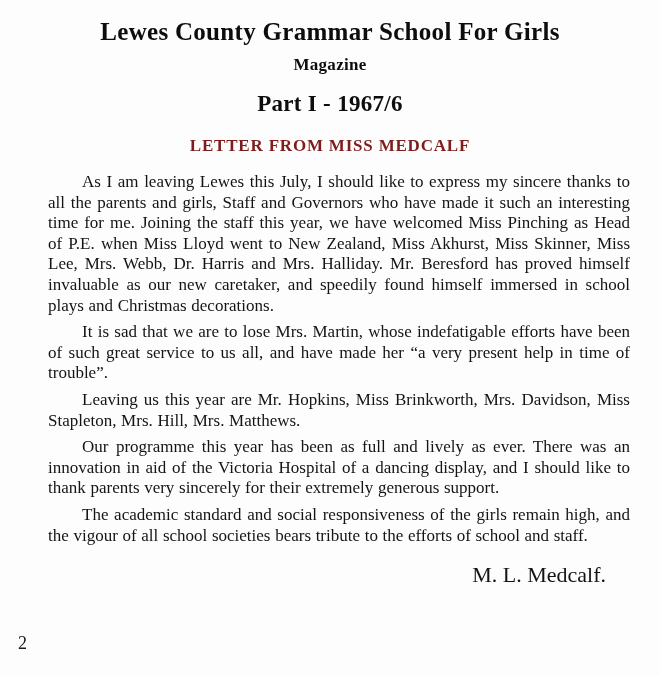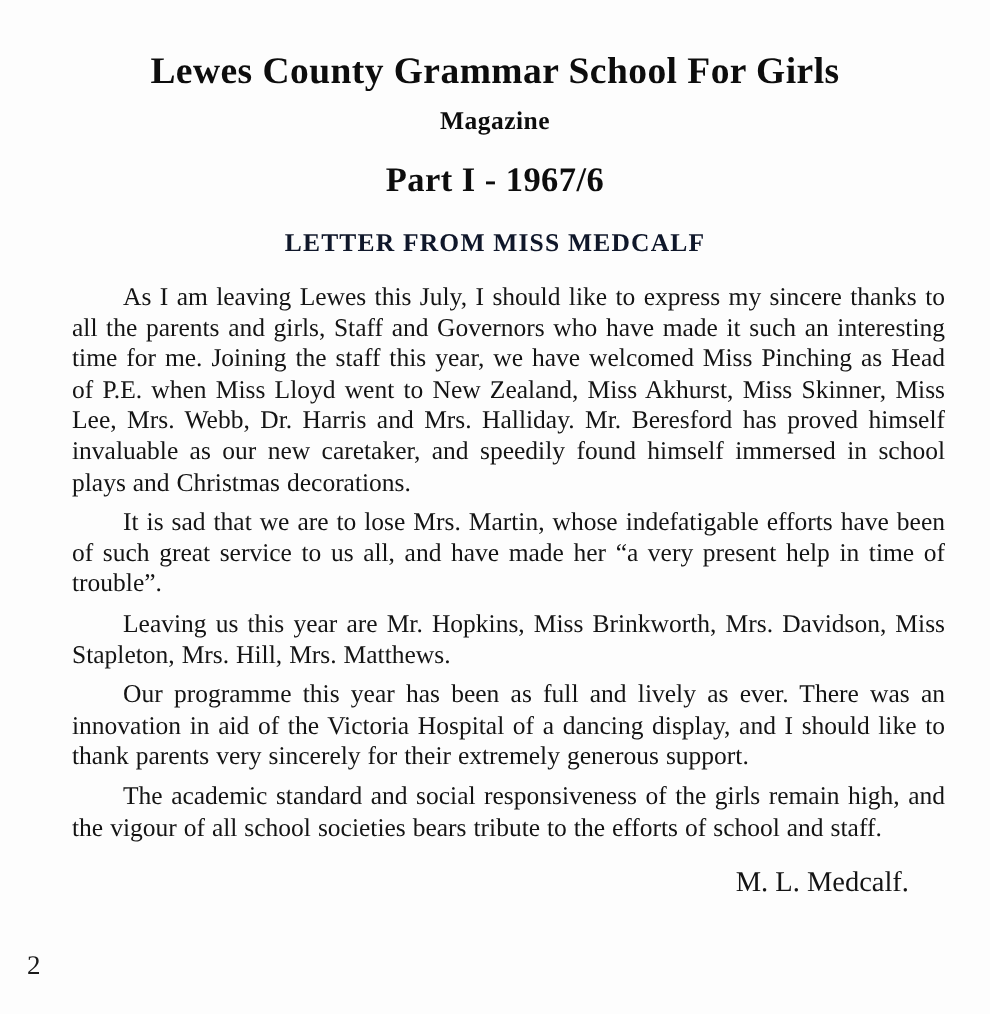--- a/index.html
+++ b/index.html
@@ -19,21 +19,21 @@
   .page {
     position: relative;
     width: 660px;
     height: 676px;
     box-sizing: border-box;
     background: #fdfdfd;
   }
 
   
   .masthead {
-    padding-top: 32px;
+    padding-top: 16px;
     text-align: center;
   }
   .masthead-line {
     font-weight: bold;
     letter-spacing: 0.3px;
     color: #0d0d0d;
   }
   .title-main {
     font-size: 25px;
     line-height: 32px;
@@ -48,21 +48,21 @@
     padding-top: 4px;
   }
 
   
   .article-heading {
     text-align: center;
     font-weight: bold;
     font-size: 17px;
     letter-spacing: 0.8px;
     margin-top: 14px;
-    color: #0f172a;
+    color: #7f1d1d;
   }
 
   
   .dateline {
     text-align: right;
     font-size: 17px;
     padding-right: 15px;
     margin-top: 8px;
   }
 
@@ -80,21 +80,21 @@
     word-spacing: 0.4px;
     hyphens: none;
   }
   .letter-body p:first-child {
     margin-top: 2px;
   }
 
   
   .signature {
     text-align: right;
-    font-size: 19px;
+    font-size: 22px;
     padding-right: 54px;
     margin-top: 14px;
   }
 
   
   .page-number {
     position: absolute;
     left: 18px;
     bottom: 22px;
     font-size: 18px;

